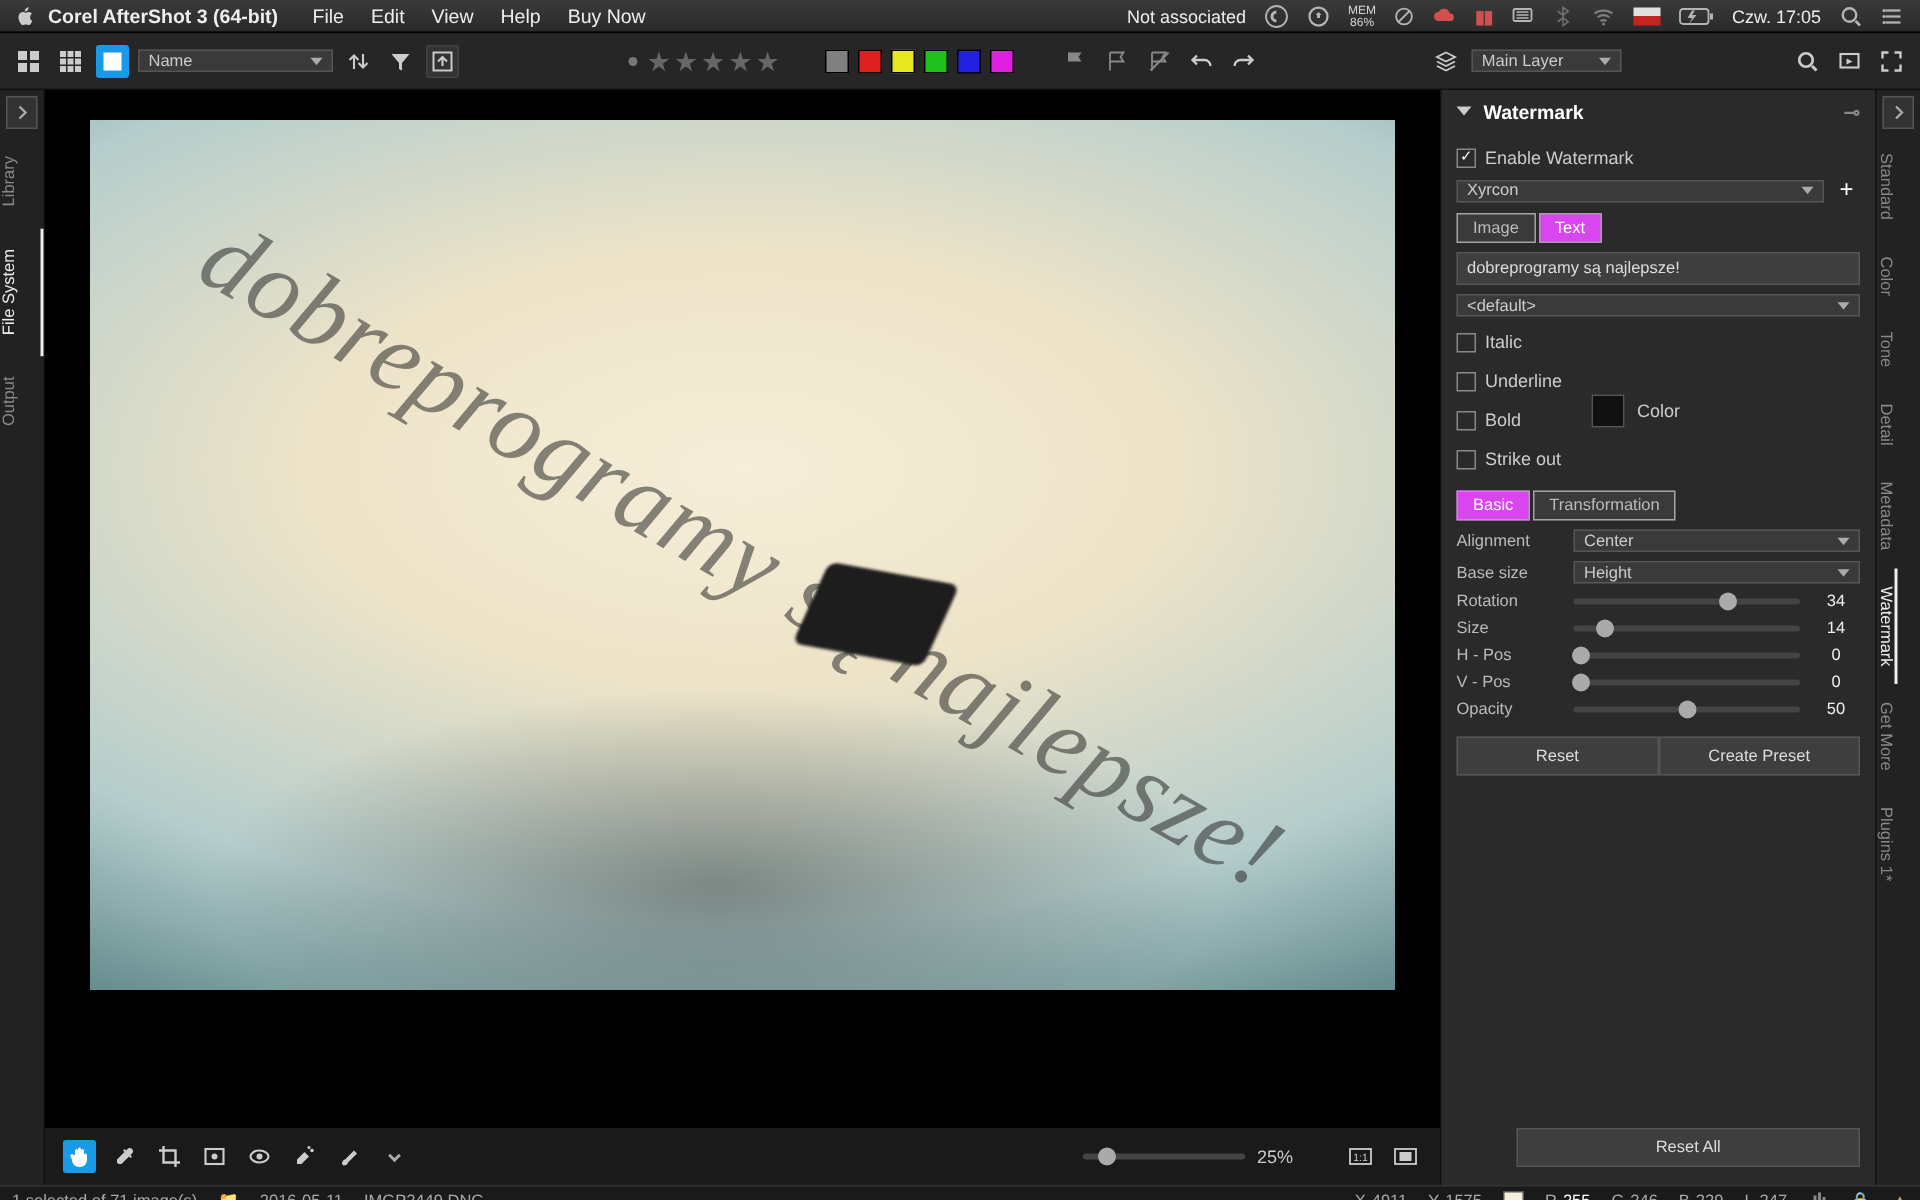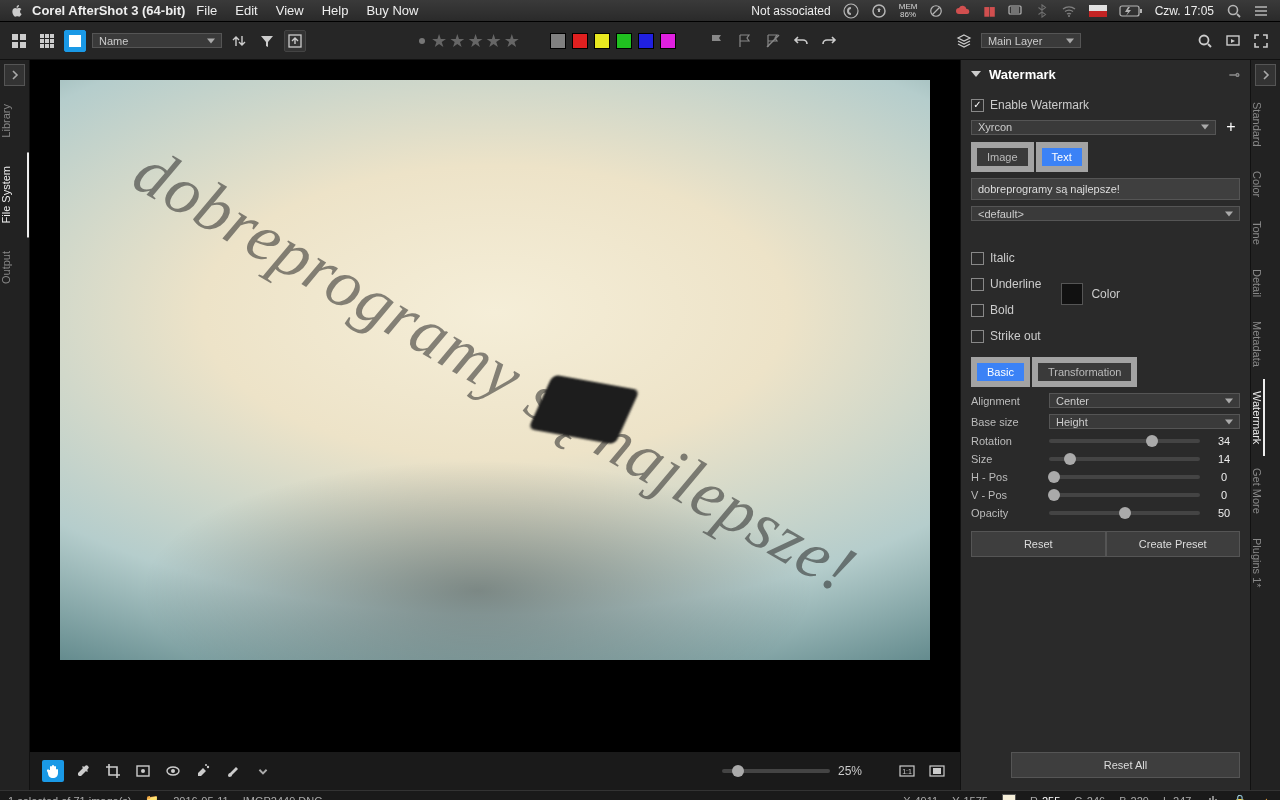--- a/index.html
+++ b/index.html
@@ -1,20 +1,20 @@
 <!DOCTYPE html>
 <html><head>
 <meta charset="utf-8">
 <style>
 * { margin: 0; padding: 0; box-sizing: border-box; font-family: -apple-system, "Helvetica Neue", Arial, sans-serif; }
 body { width: 1280px; height: 800px; background: #1a1a1a; color: #ccc; font-size: 12px; overflow: hidden; position: relative; }
 
 
 .macbar { height: 22px; background: linear-gradient(#3a3a3a,#2a2a2a); display: flex; align-items: center; padding: 0 10px; font-size: 13px; color: #eee; border-bottom: 1px solid #000; }
-.macbar .app-title { font-weight: 600; margin: 0 2px 0 8px; }
+.macbar .app-title { font-weight: 600; margin: 0 14px 0 8px; }
 .macbar .menu-item { margin: 0 9px; cursor: default; }
 .macbar .spacer { flex: 1; }
 .macbar .tray { display: flex; align-items: center; gap: 12px; font-size: 12px; }
 .macbar .tray .icon { opacity: .85; }
 .macbar svg { display: block; }
 
 
 .toolbar { height: 38px; background: #262626; display: flex; align-items: center; padding: 0 8px; gap: 6px; border-bottom: 1px solid #111; }
 .tool-btn { width: 22px; height: 22px; display: flex; align-items: center; justify-content: center; border: 1px solid #444; background: #333; border-radius: 2px; cursor: pointer; }
 .tool-btn.active { background: #1a99e6; border-color: #1a99e6; }
@@ -53,24 +53,24 @@
 .right-panel { width: 290px; background: #2a2a2a; border-left:1px solid #111; display:flex; flex-direction:column; }
 .panel-header { height:28px; display:flex; align-items:center; padding:0 10px; font-size:13px; font-weight:600; color:#fff; gap:8px; }
 .panel-header .tri { width:0;height:0;border-left:5px solid transparent;border-right:5px solid transparent;border-top:6px solid #ccc;}
 .panel-header .pin { margin-left:auto; color:#888; cursor:pointer;}
 .panel-body { padding: 6px 10px; overflow-y:auto; flex:1;}
 .chk-row { display:flex; align-items:center; gap:6px; margin:4px 0; }
 .chkbox { width:13px; height:13px; border:1px solid #888; background:#2a2a2a; display:flex; align-items:center; justify-content:center; cursor:pointer;}
 .chkbox.checked::after { content:"✓"; font-size:10px; color:#fff; line-height:1;}
 .input-full { width:100%; height:22px; background:#3f3f3f; border:1px solid #555; color:#ddd; padding:0 6px; font-size:11px; }
 .tab-row { display:flex; gap:2px; margin:6px 0; }
-.subtab { padding:3px 10px; background:#3a3a3a; border:6px solid #a3a3a3; font-size:11px; cursor:pointer; color:#bbb;}
-.subtab.active { background:#3b82f6; color:#fff;}
+.subtab { padding:3px 10px; background:#3a3a3a; border:1px solid #a3a3a3; font-size:11px; cursor:pointer; color:#bbb;}
+.subtab.active { background:#d946ef; color:#fff;}
 .text-options { display:flex; gap:20px; margin:6px 0 10px;}
-.text-options .col { display:flex; flex-direction:column; gap:4px;margin-top:20px;}
+.text-options .col { display:flex; flex-direction:column; gap:4px;}
 .color-row { display:flex; align-items:center; gap:8px; margin-top:14px;}
 .color-sw { width:22px; height:22px; background:#111; border:1px solid #555;}
 .ctrl-row { display:flex; align-items:center; gap:8px; margin:6px 0; font-size:11px;}
 .ctrl-row label { flex:0 0 70px; color:#bbb;}
 .ctrl-row .slider-track { flex:1;}
 .ctrl-row .val { width:32px; text-align:center; color:#eee;}
 .btn-row { display:flex; gap:0; margin:12px 0;}
 .btn { flex:1; height:26px; background:#3e3e3e; border:1px solid #555; color:#ddd; font-size:11px; cursor:pointer; display:flex; align-items:center; justify-content:center;}
 .btn-full { width:100%; }
 .panel-footer { padding: 8px 10px 12px; margin-left: 40px; }

